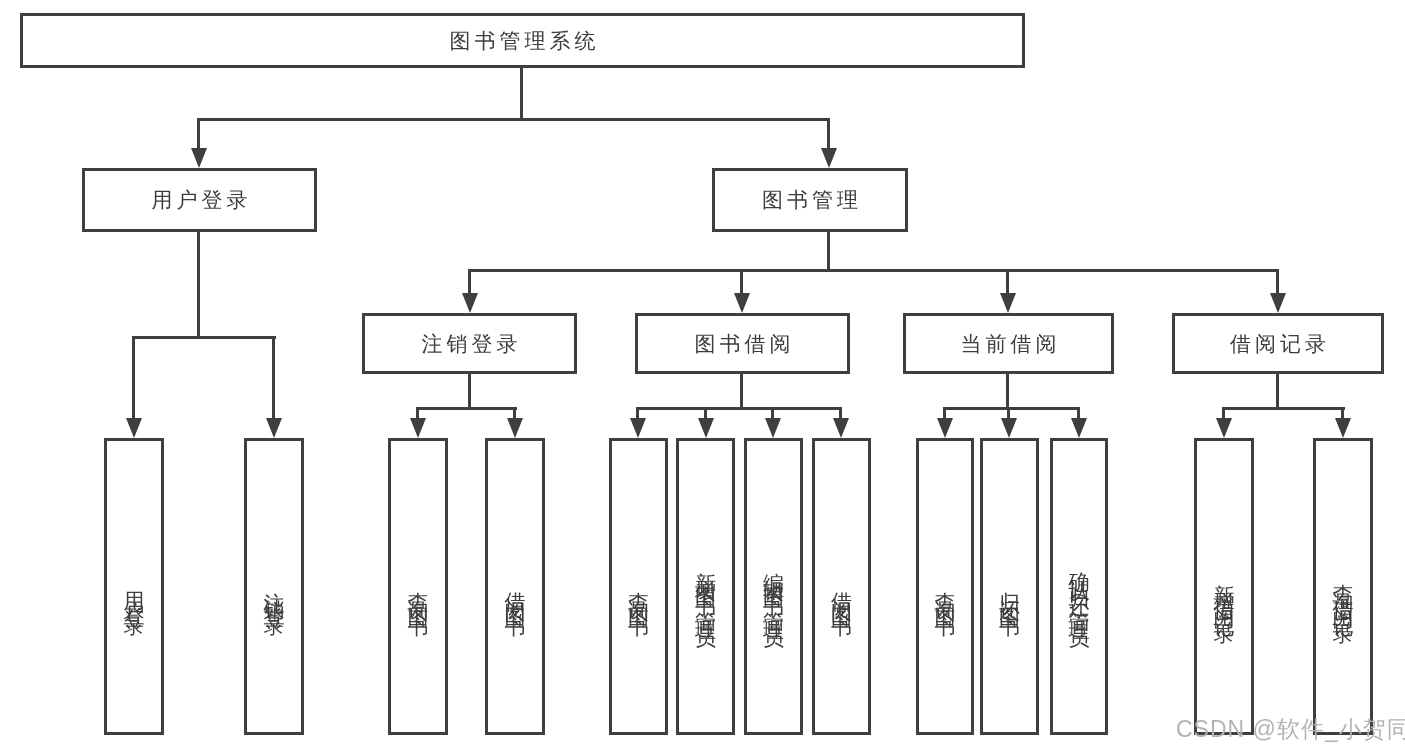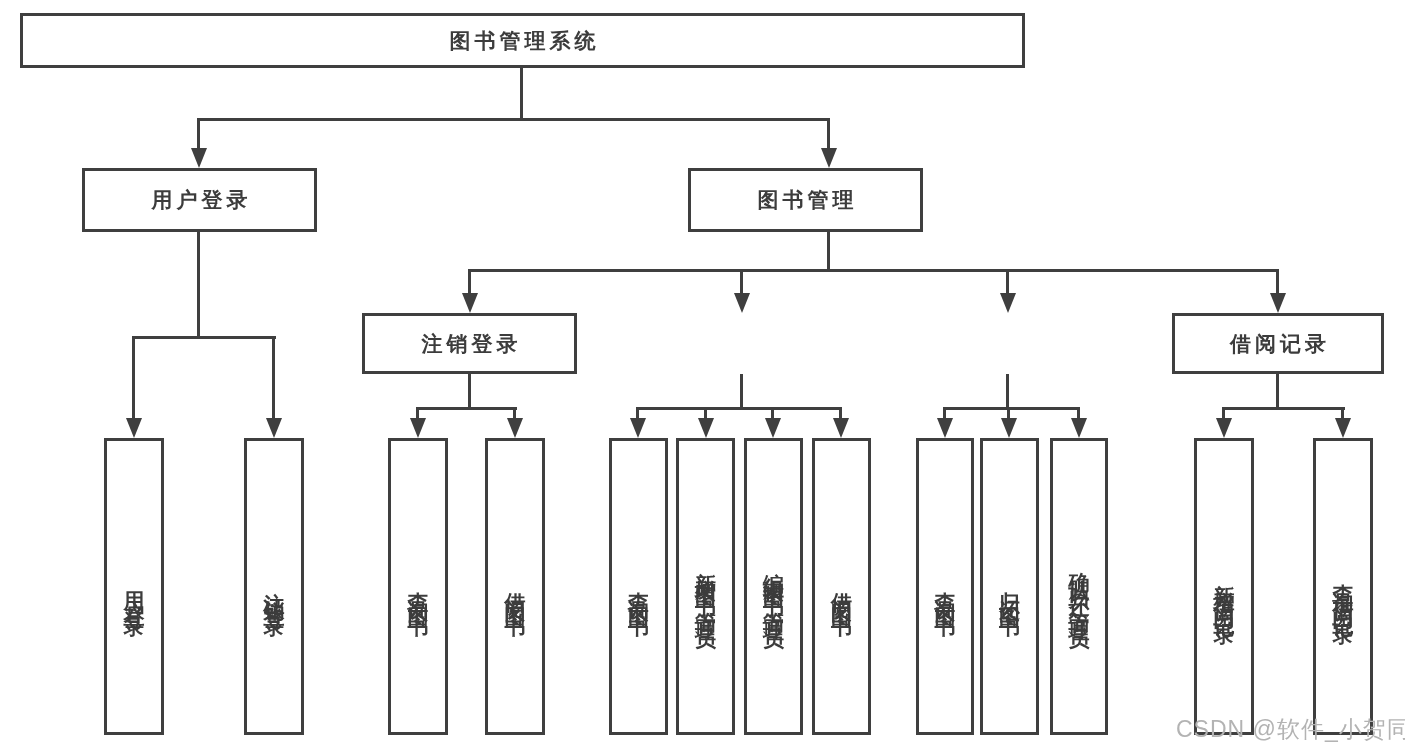--- a/index.html
+++ b/index.html
@@ -1,20 +1,20 @@
 <!DOCTYPE html>
 <html><head>
 <meta charset="utf-8">
 <style>
   html,body{margin:0;padding:0;background:#ffffff;}
   #stage{position:relative;width:1405px;height:747px;background:#ffffff;overflow:hidden;
          font-family:"Liberation Sans","DejaVu Sans",sans-serif;}
   .box{position:absolute;background:#ffffff;border:3px solid #3f3f3f;box-sizing:border-box;
        display:flex;align-items:center;justify-content:center;color:#3c3c3c;
-       font-size:21px;letter-spacing:4px;z-index:2;font-weight:bold;}
+       font-size:21px;letter-spacing:4px;z-index:2;}
   .box .lbl{transform:translateX(2px);white-space:nowrap;}
   .vbox .vtext{writing-mode:vertical-rl;text-orientation:mixed;letter-spacing:8px;
        transform:translateY(4px);white-space:nowrap;}
   .vl{position:absolute;width:3px;background:#3f3f3f;z-index:1;}
   .hl{position:absolute;height:3px;background:#3f3f3f;z-index:1;}
   .ar{position:absolute;width:0;height:0;border-left:8px solid transparent;
       border-right:8px solid transparent;border-top:20px solid #3f3f3f;z-index:1;}
   .wm{position:absolute;left:1176px;top:714px;font-size:23px;color:#b3b3b3;
       letter-spacing:1px;z-index:3;white-space:nowrap;}
 </style>
@@ -82,26 +82,32 @@
   <div class="ar" style="left:1216px;top:418px"></div>
   <div class="ar" style="left:1335px;top:418px"></div>
 
   <div class="box" style="left:20px;top:13px;width:1005px;height:55px">
     <span class="lbl">图书管理系统</span>
   </div>
 
   <div class="box" style="left:82px;top:168px;width:235px;height:64px">
     <span class="lbl">用户登录</span>
   </div>
-  <div class="box" style="left:688px;top:168px;width:235px;height:64px">
+  <div class="box" style="left:712px;top:168px;width:196px;height:64px">
     <span class="lbl">图书管理</span>
   </div>
 
   <div class="box" style="left:362px;top:313px;width:215px;height:61px">
     <span class="lbl">注销登录</span>
+  </div>
+  <div class="box" style="left:635px;top:313px;width:215px;height:61px">
+    <span class="lbl">图书借阅</span>
+  </div>
+  <div class="box" style="left:903px;top:313px;width:211px;height:61px">
+    <span class="lbl">当前借阅</span>
   </div>
   <div class="box" style="left:1172px;top:313px;width:212px;height:61px">
     <span class="lbl">借阅记录</span>
   </div>
 
   <div class="box vbox" style="left:104px;top:438px;width:60px;height:297px">
     <span class="vtext">用户登录</span>
   </div>
   <div class="box vbox" style="left:244px;top:438px;width:60px;height:297px">
     <span class="vtext">注销登录</span>

